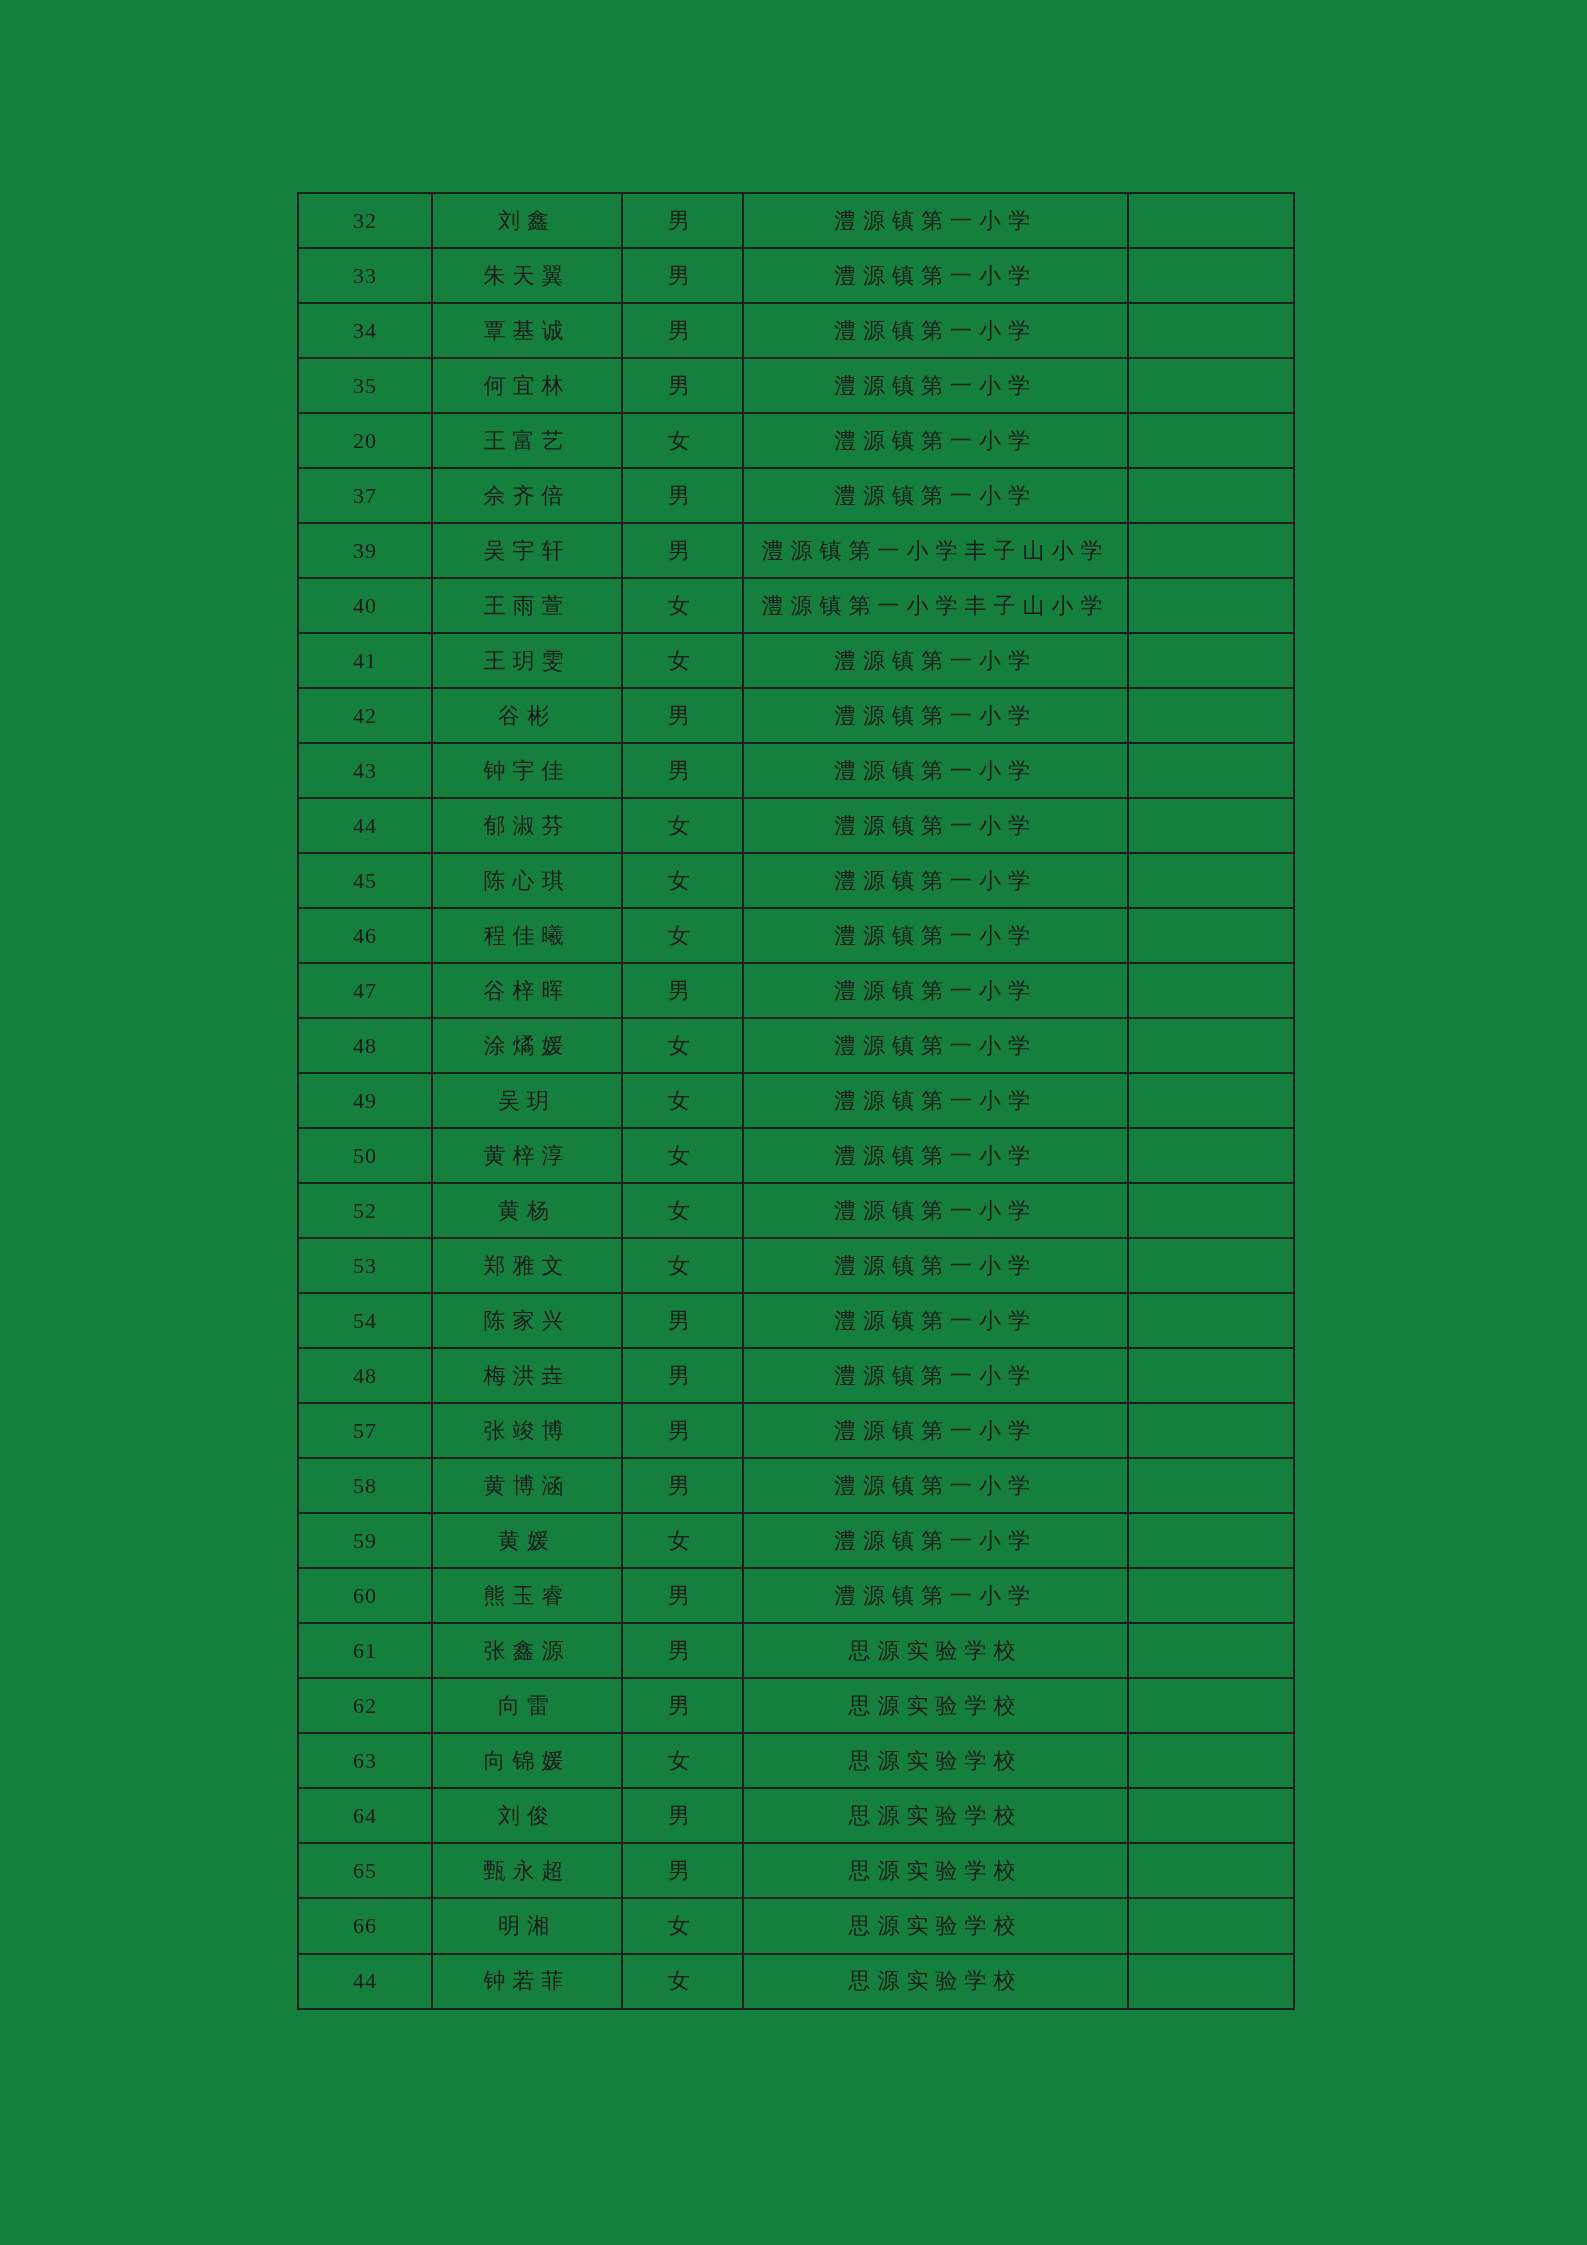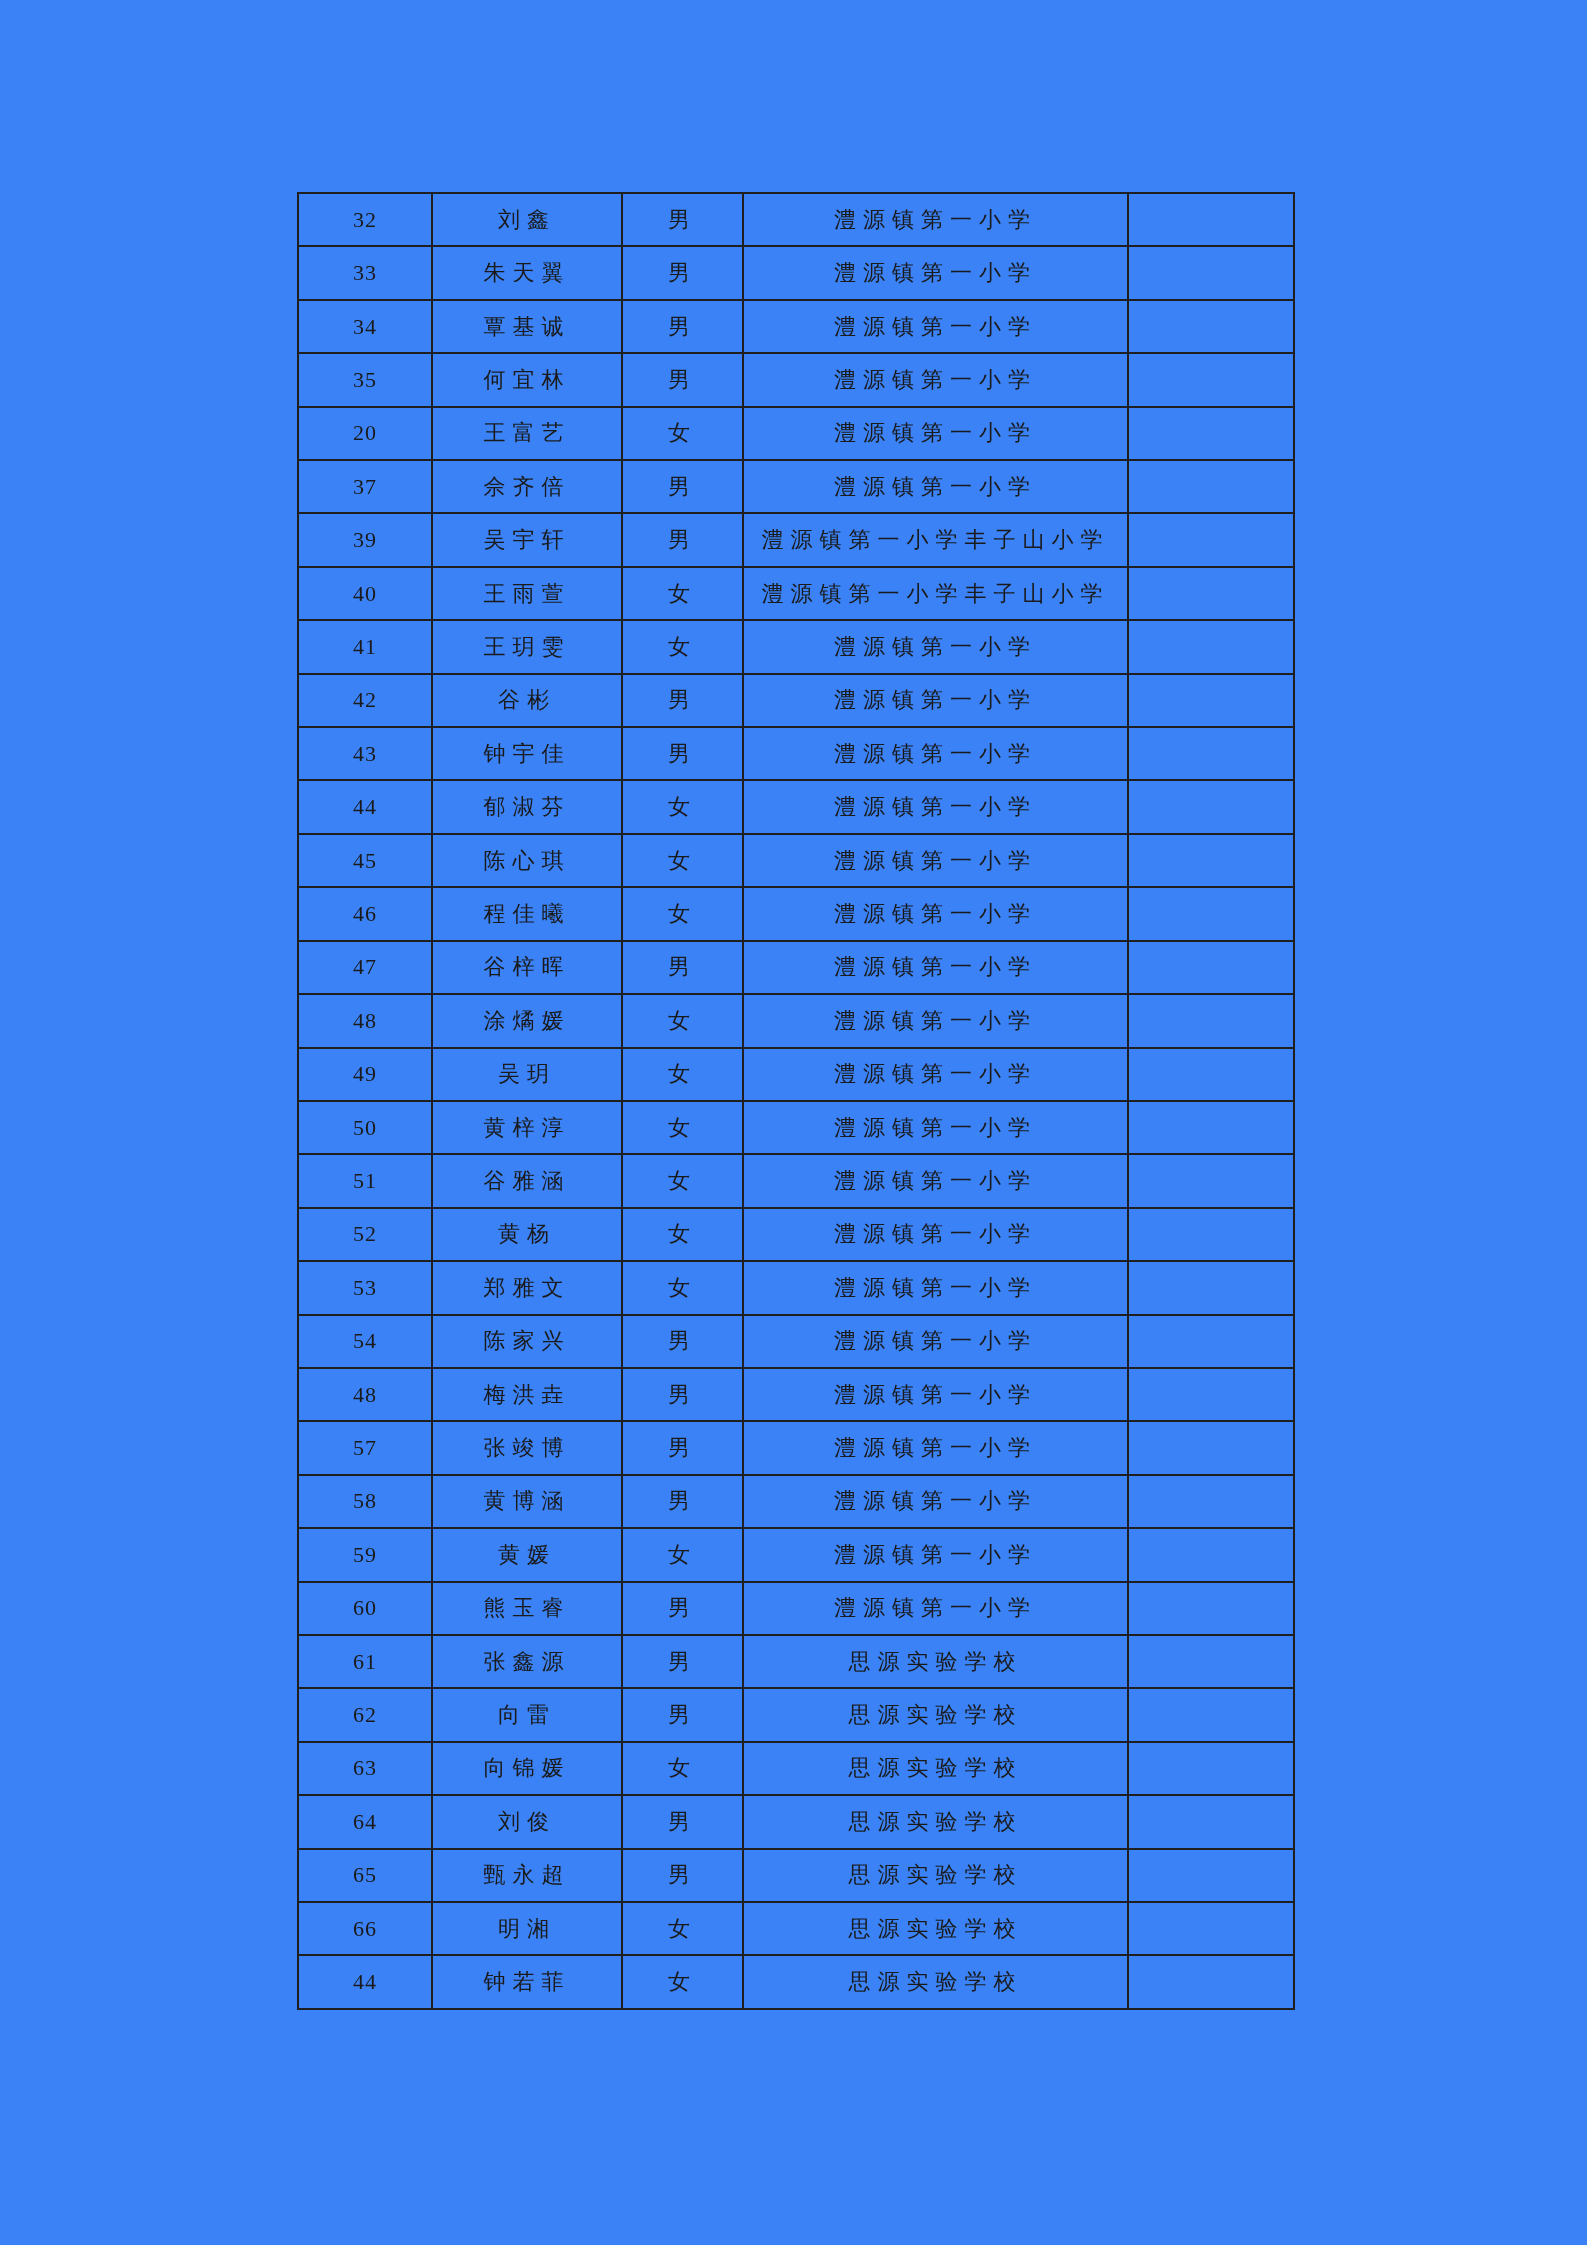--- a/index.html
+++ b/index.html
@@ -10,21 +10,21 @@
   body {
     width: 1587px;
     height: 2245px;
     position: relative;
     font-family: "Liberation Serif", "DejaVu Serif", serif;
     color: #1a1a1a;
   }
   .page {
     position: absolute;
     inset: 0;
-    background: #3b82f6;
+    background: #15803d;
   }
   table.roster {
     position: absolute;
     left: 297px;
     top: 192px;
     width: 996px;
     height: 1818px;
     border-collapse: collapse;
     table-layout: fixed;
   }
@@ -198,27 +198,20 @@
   </tr>
 
   <tr>
     <td class="cell-number">50</td>
     <td class="cell-cn">黄梓淳</td>
     <td class="cell-cn">女</td>
     <td class="cell-cn">澧源镇第一小学</td>
     <td class="cell-blank"></td>
   </tr>
 
-  <tr>
-    <td class="cell-number">51</td>
-    <td class="cell-cn">谷雅涵</td>
-    <td class="cell-cn">女</td>
-    <td class="cell-cn">澧源镇第一小学</td>
-    <td class="cell-blank"></td>
-  </tr>
 
   <tr>
     <td class="cell-number">52</td>
     <td class="cell-cn">黄杨</td>
     <td class="cell-cn">女</td>
     <td class="cell-cn">澧源镇第一小学</td>
     <td class="cell-blank"></td>
   </tr>
 
   <tr>

